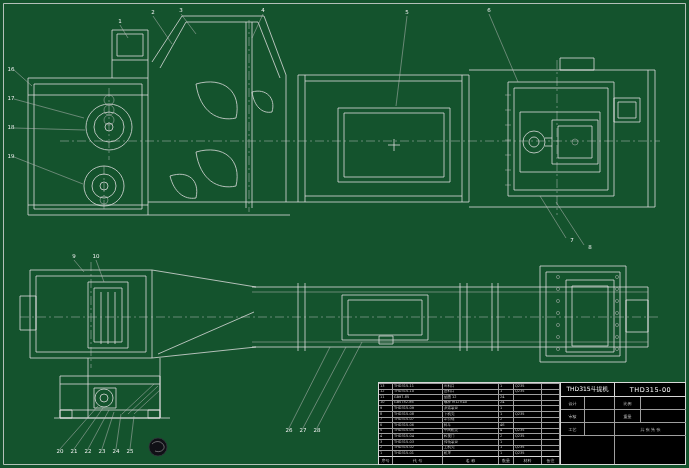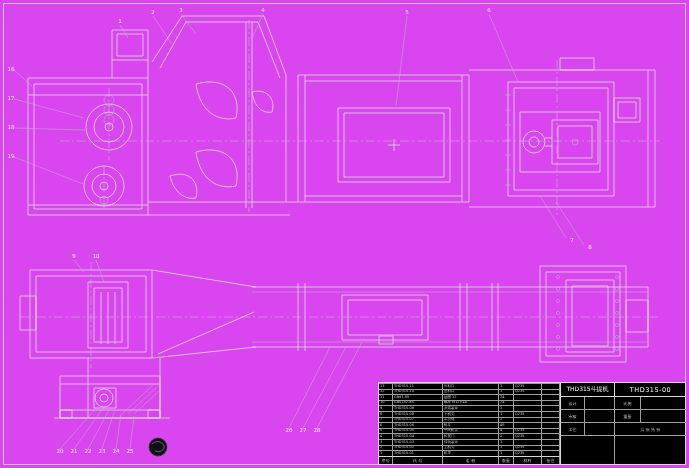--- a/index.html
+++ b/index.html
@@ -1,17 +1,17 @@
 <!DOCTYPE html>
 <html><head>
 <meta charset="utf-8">
 <style>
   html,body{margin:0;padding:0;background:#000;}
   .sheet{
-    position:relative;width:689px;height:468px;background:#d946ef;overflow:hidden;
+    position:relative;width:689px;height:468px;background:#14532d;overflow:hidden;
     font-family:"DejaVu Sans",sans-serif;color:#e8e8e8;
   }
   svg.linework{position:absolute;left:0;top:0;}
   svg.linework *{vector-effect:non-scaling-stroke;}
   .stroke{stroke:#dcdcdc;fill:none;stroke-width:.8;}
   .thin{stroke:#bdbdbd;fill:none;stroke-width:.5;}
   .center{stroke:#cfcfcf;fill:none;stroke-width:.5;stroke-dasharray:9 3 2 3;opacity:.9;}
   .layer{position:absolute;left:0;top:0;width:689px;height:468px;pointer-events:none;}
   .callout{
     position:absolute;transform:translate(-50%,-50%);

